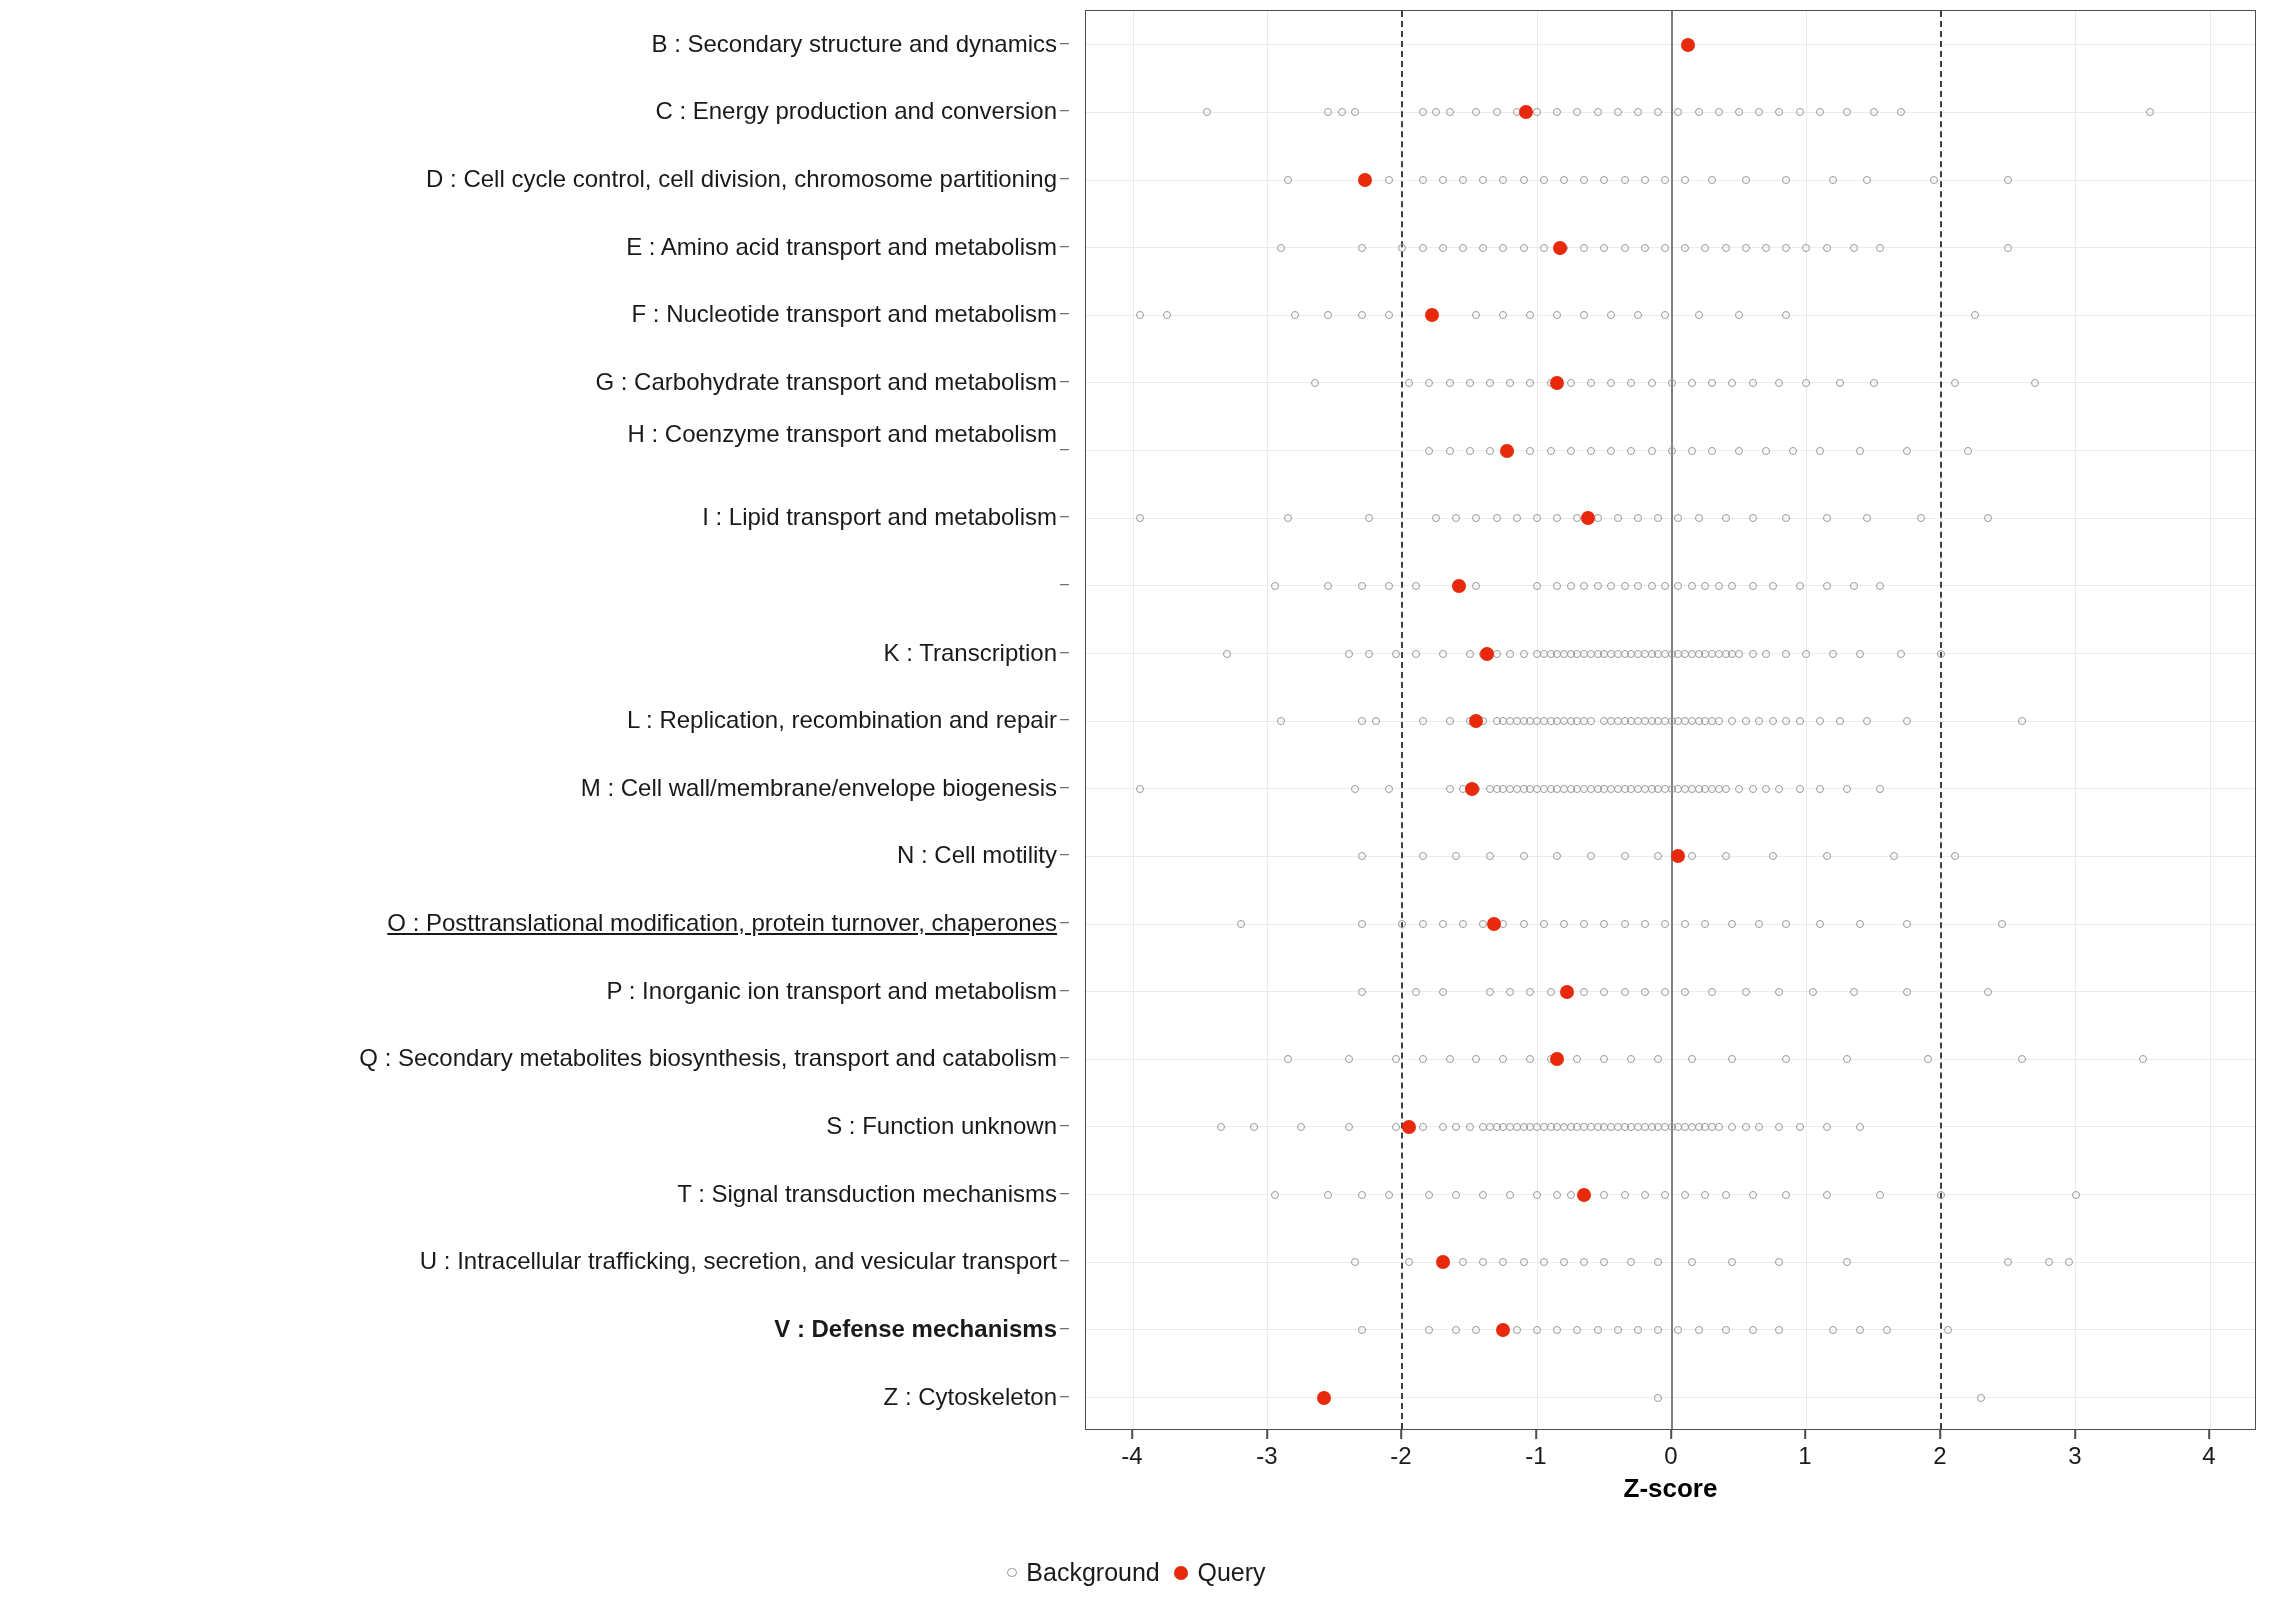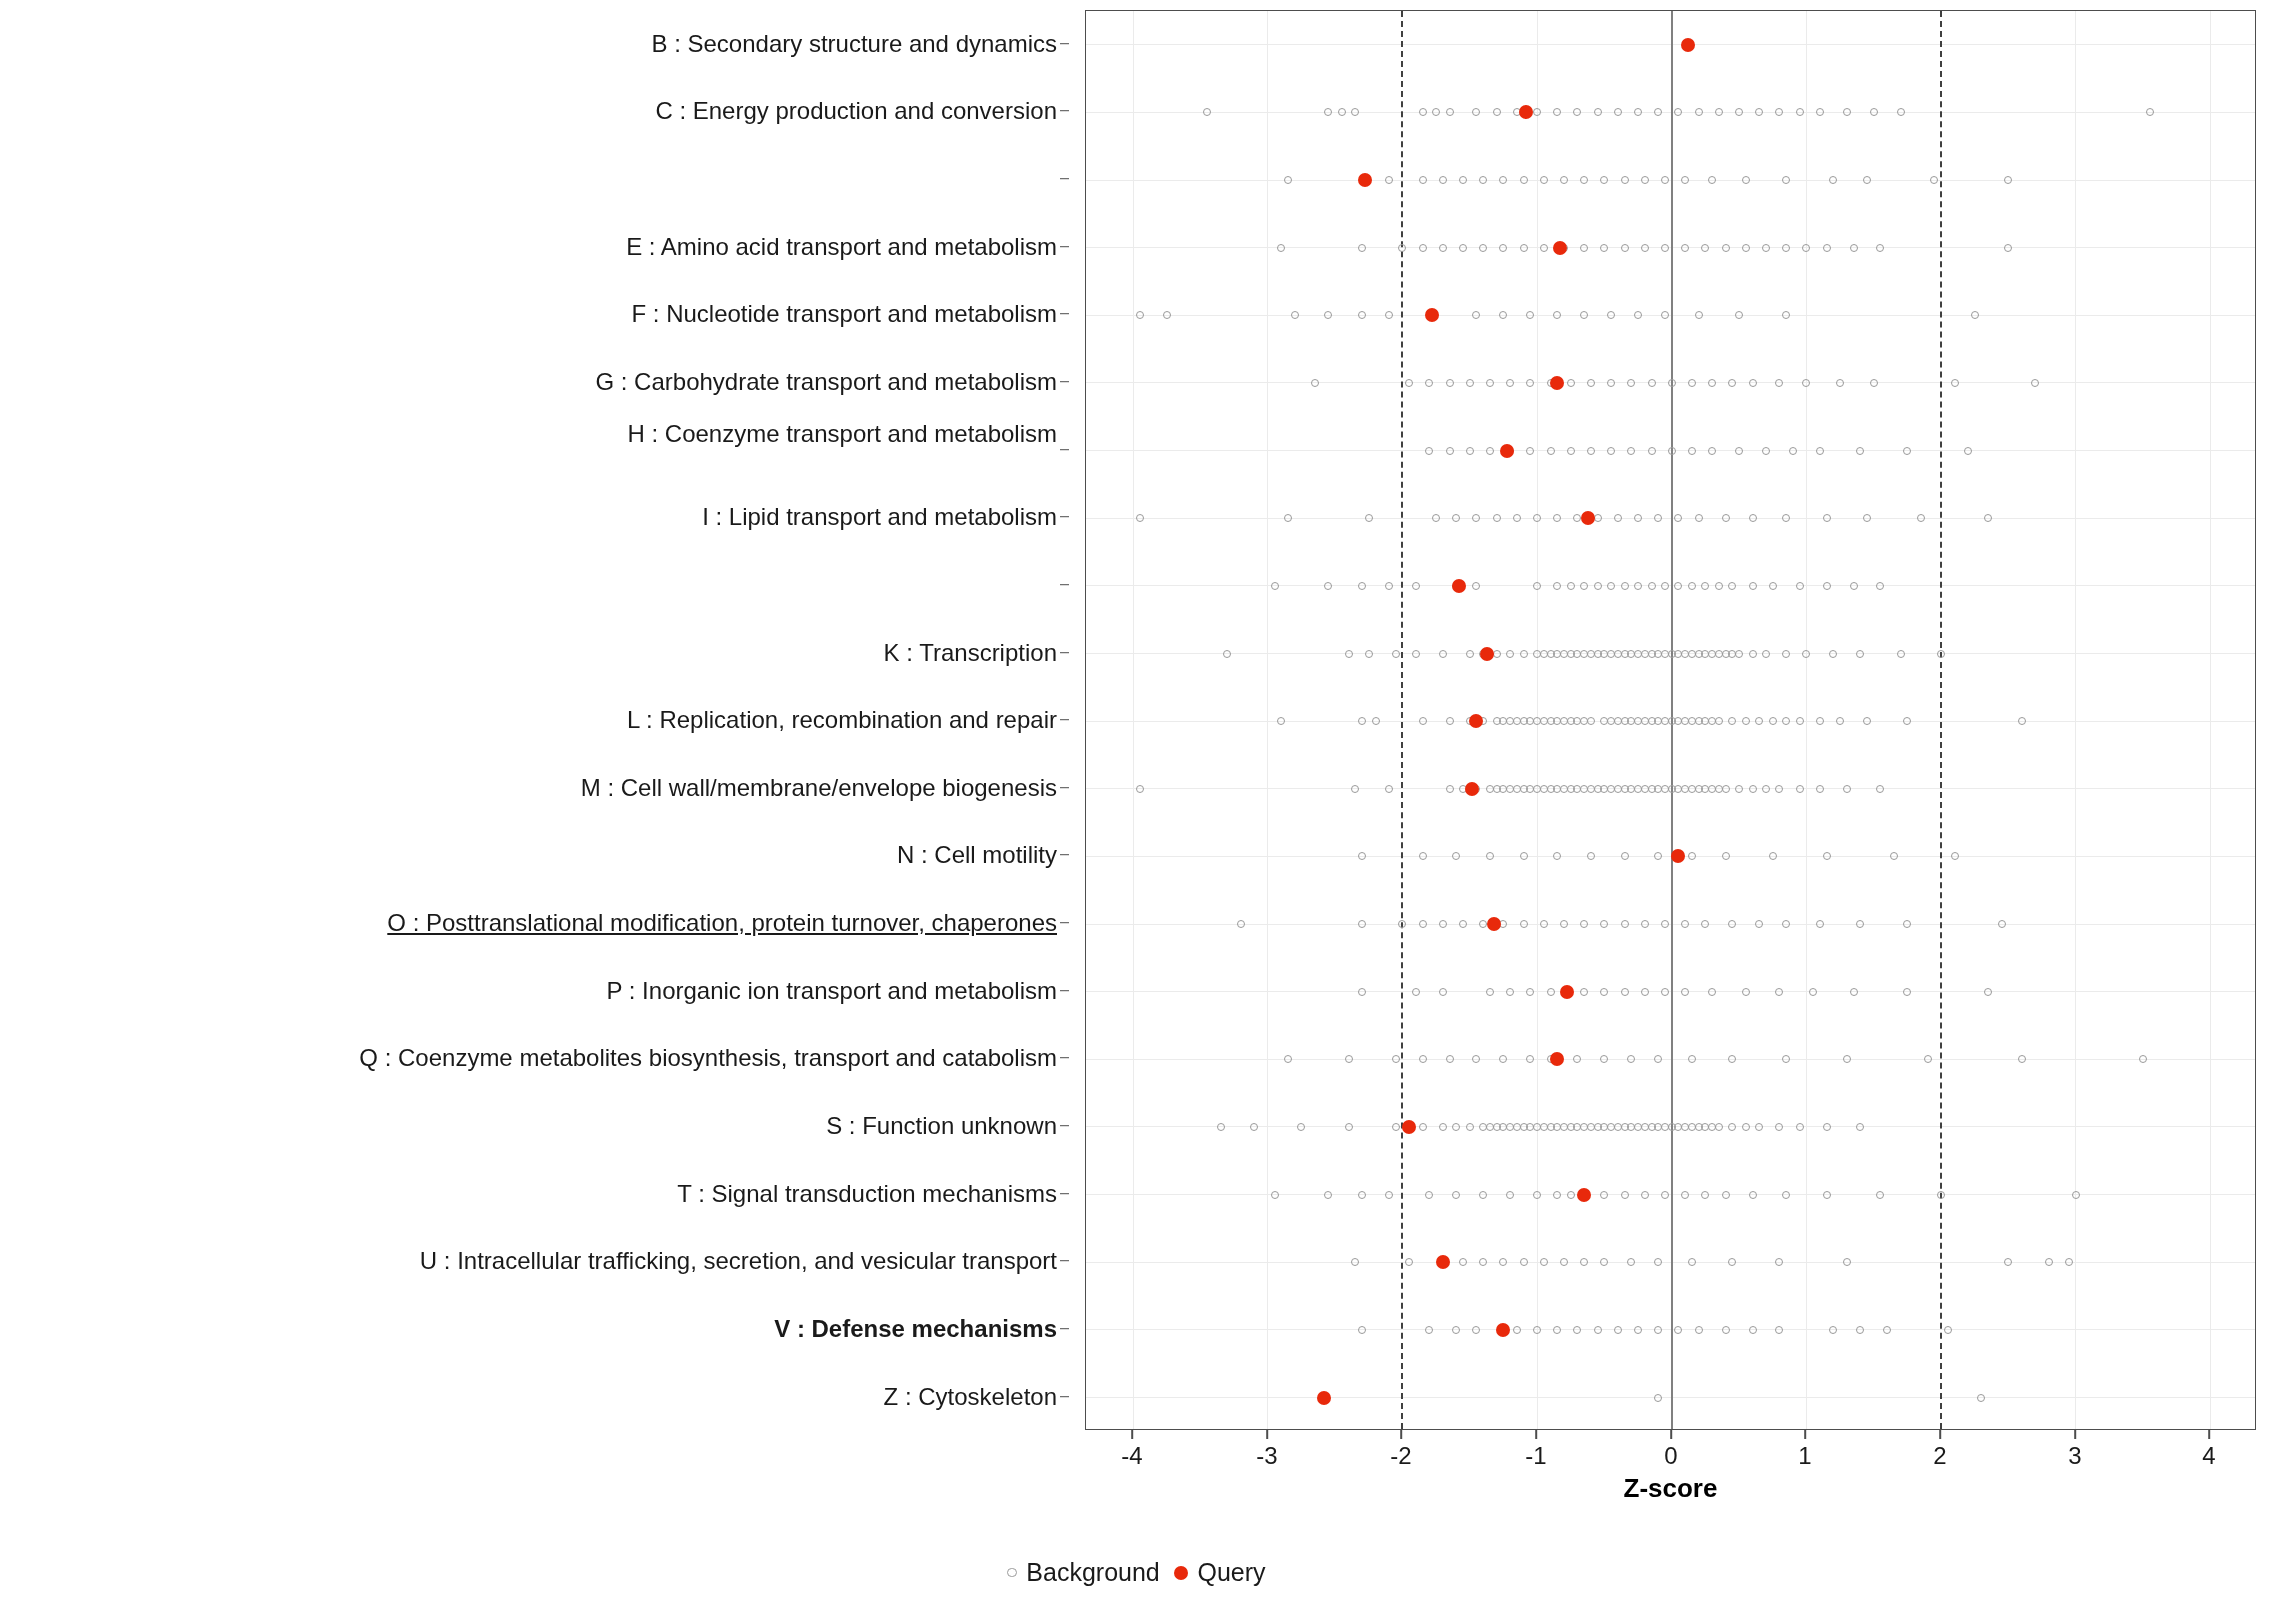--- a/index.html
+++ b/index.html
@@ -187,20 +187,21 @@
 </head>
 <body>
 
 <div id="root">
 
   <div class="ylabels">
       <div class="ylabel" style="top: 34px;">B : Secondary structure and dynamics</div>
       <div class="ytick" style="top: 34px;"></div>
       <div class="ylabel" style="top: 101px;">C : Energy production and conversion</div>
       <div class="ytick" style="top: 101px;"></div>
+      <div class="ylabel" style="top: 169px;">D : Cell cycle control, cell division, chromosome partitioning</div>
       <div class="ytick" style="top: 169px;"></div>
       <div class="ylabel" style="top: 237px;">E : Amino acid transport and metabolism</div>
       <div class="ytick" style="top: 237px;"></div>
       <div class="ylabel" style="top: 304px;">F : Nucleotide transport and metabolism</div>
       <div class="ytick" style="top: 304px;"></div>
       <div class="ylabel" style="top: 372px;">G : Carbohydrate transport and metabolism</div>
       <div class="ytick" style="top: 372px;"></div>
       <div class="ylabel" style="top: 424px;">H : Coenzyme transport and metabolism</div>
       <div class="ytick" style="top: 440px;"></div>
       <div class="ylabel" style="top: 507px;">I : Lipid transport and metabolism</div>
@@ -211,21 +212,21 @@
       <div class="ylabel" style="top: 710px;">L : Replication, recombination and repair</div>
       <div class="ytick" style="top: 710px;"></div>
       <div class="ylabel" style="top: 778px;">M : Cell wall/membrane/envelope biogenesis</div>
       <div class="ytick" style="top: 778px;"></div>
       <div class="ylabel" style="top: 845px;">N : Cell motility</div>
       <div class="ytick" style="top: 845px;"></div>
       <div class="ylabel" style="top: 913px; text-decoration: underline;">O : Posttranslational modification, protein turnover, chaperones</div>
       <div class="ytick" style="top: 913px;"></div>
       <div class="ylabel" style="top: 981px;">P : Inorganic ion transport and metabolism</div>
       <div class="ytick" style="top: 981px;"></div>
-      <div class="ylabel" style="top: 1048px;">Q : Coenzyme metabolites biosynthesis, transport and catabolism</div>
+      <div class="ylabel" style="top: 1048px;">Q : Secondary metabolites biosynthesis, transport and catabolism</div>
       <div class="ytick" style="top: 1048px;"></div>
       <div class="ylabel" style="top: 1116px;">S : Function unknown</div>
       <div class="ytick" style="top: 1116px;"></div>
       <div class="ylabel" style="top: 1184px;">T : Signal transduction mechanisms</div>
       <div class="ytick" style="top: 1184px;"></div>
       <div class="ylabel" style="top: 1251px;">U : Intracellular trafficking, secretion, and vesicular transport</div>
       <div class="ytick" style="top: 1251px;"></div>
       <div class="ylabel" style="top: 1319px; font-weight: bold;">V : Defense mechanisms</div>
       <div class="ytick" style="top: 1319px;"></div>
       <div class="ylabel" style="top: 1387px;">Z : Cytoskeleton</div>

